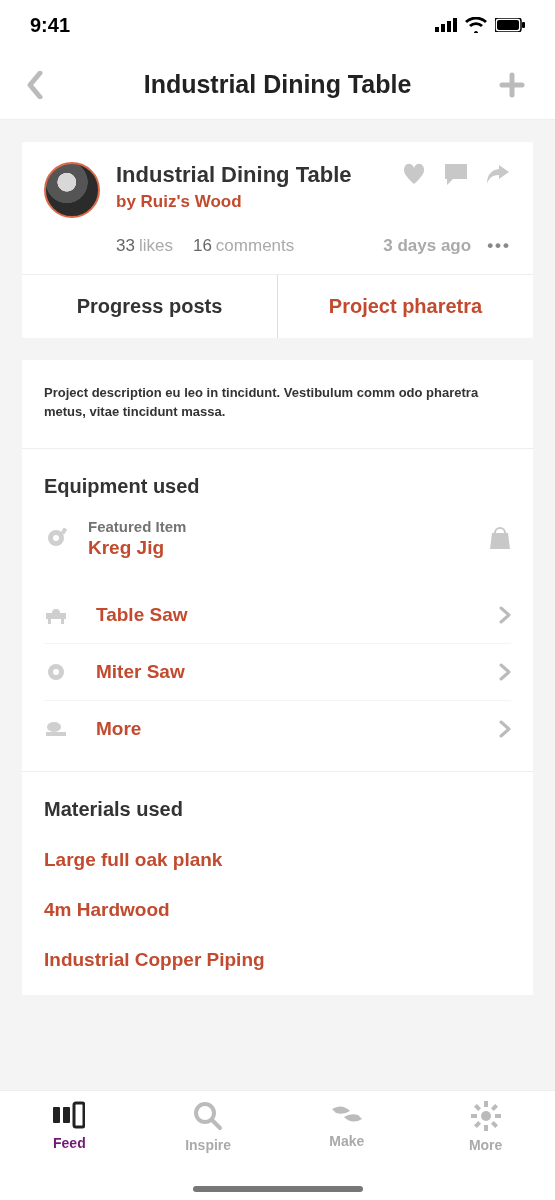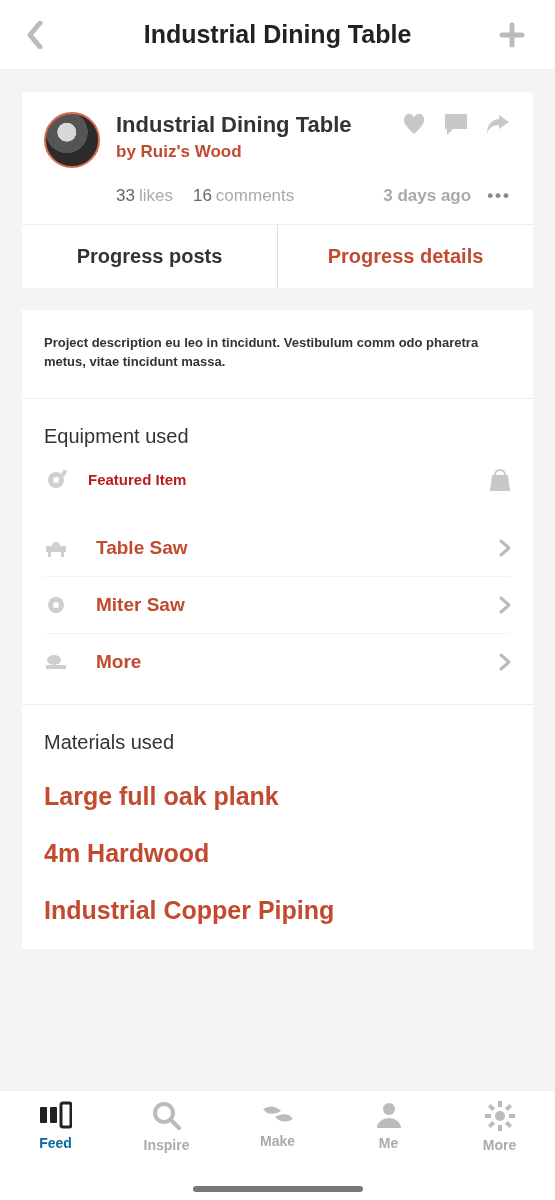--- a/index.html
+++ b/index.html
@@ -24,46 +24,71 @@
   .post-meta .num { font-weight: 400; color: #666; margin-right: 4px; }
   .post-meta .seg { margin-right: 20px; }
   .post-meta .ago { margin-left: auto; margin-right: 16px; font-weight: 600; }
   .dots { color: #888; font-weight: 900; letter-spacing: 2px; }
   .tabs { display: flex; border-top: 1px solid #eee; }
   .tab { flex: 1; text-align: center; padding: 20px 0; font-size: 20px; font-weight: 800; }
   .tab.inactive { color: #333; border-right: 1px solid #ddd; }
   .tab.active { color: #c24a2e; }
   .section { background: #fff; margin: 22px 22px 0 22px; padding: 24px 22px; }
   .desc { font-size: 13px; font-weight: 600; color: #333; line-height: 1.45; }
-  .sec-title { font-size: 20px; font-weight: 400; color: #333; margin-bottom: 14px; }
+  .sec-title { font-size: 20px; font-weight: 700; color: #333; margin-bottom: 14px; }
   .featured { display: flex; align-items: center; padding: 6px 0 14px 0; }
   .eq-icon { width: 30px; color: #bbb; flex-shrink: 0; margin-right: 14px; }
   .featured-body { flex: 1; }
-  .featured-label { font-size: 15px; color: #b91c1c; font-weight: 600; }
+  .featured-label { font-size: 15px; color: #737373; font-weight: 600; }
   .featured-name { font-size: 19px; font-weight: 800; color: #c24a2e; margin-top: 2px; }
   .bag { color: #bbb; }
   .eq-row { display: flex; align-items: center; padding: 16px 0; border-top: 1px solid #f4f4f4; gap: 8px; }
   .eq-row:first-of-type { border-top: none; }
   .eq-name { flex: 1; font-size: 19px; font-weight: 800; color: #c24a2e; }
   .chev { color: #bbb; }
-  .mat-row { padding: 14px 0; font-size: 25px; font-weight: 800; color: #c24a2e; }
+  .mat-row { padding: 14px 0; font-size: 19px; font-weight: 800; color: #c24a2e; }
   .hr { height: 1px; background: #eee; margin: 0 -22px; }
   .equip-block { margin-top: 14px; }
   .bottom-nav { height: 110px; background: #fff; border-top: 1px solid #eee; display: flex; padding-top: 10px; position: relative; }
   .bn-item { flex: 1; display: flex; flex-direction: column; align-items: center; gap: 6px; color: #aaa; }
-  .bn-item.active { color: #0369a1; }
+  .bn-item.active { color: #701a75; }
   .bn-label { font-size: 14px; font-weight: 700; }
   .home-ind { position: absolute; bottom: 8px; left: 50%; transform: translateX(-50%); width: 170px; height: 6px; background: #777; border-radius: 3px; }
   svg { display: block; }
 </style>
 </head>
 <body>
 
 <div class="phone">
 
+  <div class="status-bar">
+    <div class="status-time">9:41</div>
+    <div class="status-right">
+      <span>
+        <svg width="22" height="14" viewBox="0 0 22 14">
+            <rect x="0" y="9" width="4" height="5" fill="#000"></rect>
+            <rect x="6" y="6" width="4" height="8" fill="#000"></rect>
+            <rect x="12" y="3" width="4" height="11" fill="#000"></rect>
+            <rect x="18" y="0" width="4" height="14" fill="#000"></rect>
+          </svg>
+      </span>
+      <span>
+        <svg width="22" height="16" viewBox="0 0 22 16">
+            <path d="M11 14 a2 2 0 1 0 0.001 0 M4 8 a10 10 0 0 1 14 0 l-2 2 a7 7 0 0 0 -10 0 z M0 4 a16 16 0 0 1 22 0 l-2 2 a13 13 0 0 0 -18 0 z" fill="#000"></path>
+          </svg>
+      </span>
+      <span>
+        <svg width="30" height="14" viewBox="0 0 30 14">
+            <rect x="0" y="0" width="26" height="14" rx="3" fill="none" stroke="#000" stroke-width="1.5"></rect>
+            <rect x="2" y="2" width="22" height="10" rx="2" fill="#000"></rect>
+            <rect x="27" y="4" width="3" height="6" rx="1" fill="#000"></rect>
+          </svg>
+      </span>
+    </div>
+  </div>
 
   <div class="nav-bar">
     <div class="nav-back">
       <svg width="18" height="28" viewBox="0 0 18 28">
           <polyline points="14,2 4,14 14,26" fill="none" stroke="#bbb" stroke-width="5" stroke-linecap="round" stroke-linejoin="round"></polyline>
         </svg>
     </div>
     <div class="nav-title">Industrial Dining Table</div>
     <div class="nav-add">
       <svg width="26" height="26" viewBox="0 0 26 26">
@@ -103,41 +128,42 @@
         </div>
       </div>
       <div class="post-meta">
         <span class="seg"><span class="num">33</span><span>likes</span></span>
         <span class="seg"><span class="num">16</span><span>comments</span></span>
         <span class="ago">3 days ago</span>
         <span class="dots">•••</span>
       </div>
       <div class="tabs">
         <div class="tab inactive">Progress posts</div>
-        <div class="tab active">Progress details</div>
+        <div class="tab active">Project pharetra</div>
       </div>
     </div>
 
     <div class="section" style="padding-bottom:10px;">
       <div class="desc">Project description eu leo in tincidunt. Vestibulum comm odo pharetra metus, vitae tincidunt massa.</div>
 
       <div class="hr" style="margin-top:26px; margin-bottom:26px;"></div>
 
       <div class="sec-title">Equipment used</div>
 
       <div class="featured">
         <span class="eq-icon">
           <svg width="24" height="24" viewBox="0 0 24 24">
               <circle cx="12" cy="12" r="8" fill="#cfcfcf"></circle>
               <circle cx="12" cy="12" r="3" fill="#fff"></circle>
               <rect x="18" y="2" width="4" height="6" fill="#cfcfcf" transform="rotate(30 20 5)"></rect>
             </svg>
         </span>
         <div class="featured-body">
           <div class="featured-label">Featured Item</div>
+          <div class="featured-name">Kreg Jig</div>
         </div>
         <span class="bag">
           <svg width="22" height="24" viewBox="0 0 22 24">
               <path d="M3 7 H19 L21 23 H1 Z" fill="#c8c8c8"></path>
               <path d="M6 7 a5 5 0 0 1 10 0" fill="none" stroke="#c8c8c8" stroke-width="2"></path>
             </svg>
         </span>
       </div>
 
       <div class="equip-block">
@@ -218,29 +244,20 @@
       <span class="bn-label">Inspire</span>
     </div>
     <div class="bn-item">
       <span>
         <svg width="34" height="26" viewBox="0 0 34 26">
             <path d="M2 8 Q 12 2 20 10 Q 14 14 6 12 Z" fill="#bbb"></path>
             <path d="M32 18 Q 22 24 14 16 Q 20 12 28 14 Z" fill="#bbb"></path>
           </svg>
       </span>
       <span class="bn-label">Make</span>
-    </div>
-    <div class="bn-item">
-      <span>
-        <svg width="28" height="28" viewBox="0 0 28 28">
-            <circle cx="14" cy="8" r="6" fill="#bbb"></circle>
-            <path d="M2 27 a12 10 0 0 1 24 0 Z" fill="#bbb"></path>
-          </svg>
-      </span>
-      <span class="bn-label">Me</span>
     </div>
     <div class="bn-item">
       <span>
         <svg width="30" height="30" viewBox="0 0 30 30">
             <circle cx="15" cy="15" r="5" fill="#bbb"></circle>
             <g fill="#bbb">
               <rect x="13" y="0" width="4" height="6"></rect>
               <rect x="13" y="24" width="4" height="6"></rect>
               <rect x="0" y="13" width="6" height="4"></rect>
               <rect x="24" y="13" width="6" height="4"></rect>

